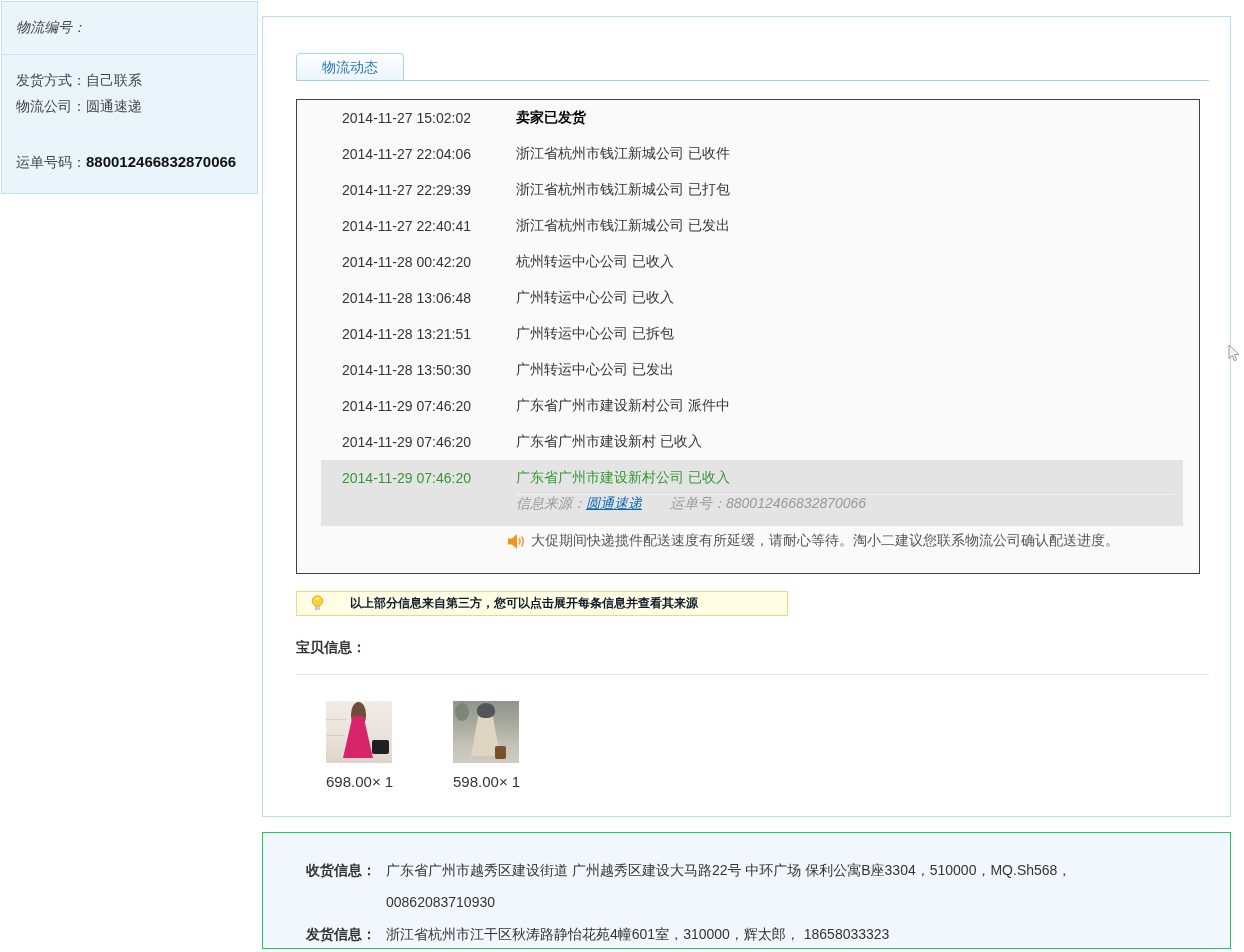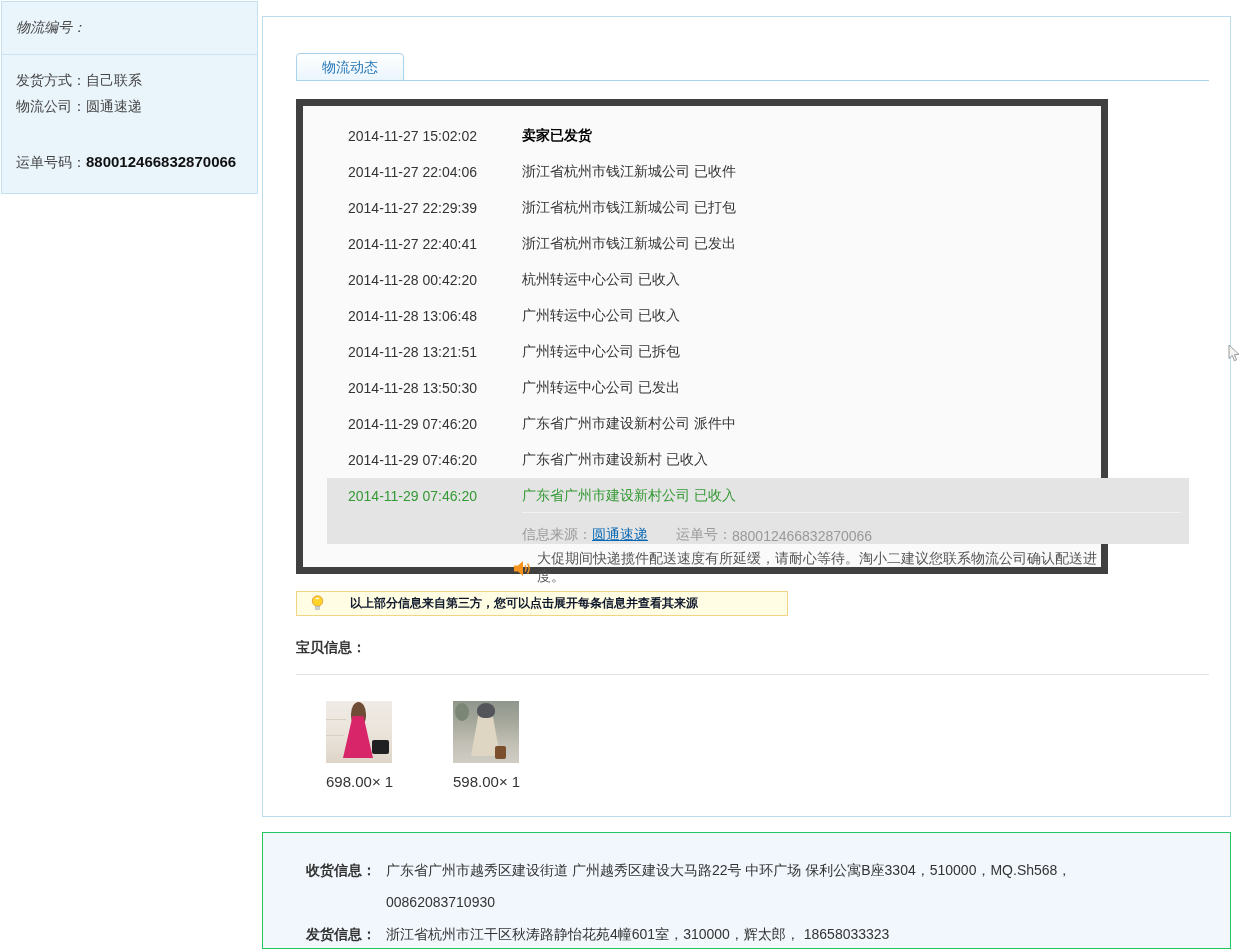--- a/index.html
+++ b/index.html
@@ -18,33 +18,33 @@
   .sb-waybill b { color:#111; font-size:15px; }
 
   
   .main-panel { position:absolute; left:262px; top:0; width:969px; height:801px;
     background:#fff; border:1px solid #bcdcf0;margin-top:16px; }
   .tab-line { position:absolute; left:33px; top:63px; width:913px; height:1px; background:#a9d2ec; }
   .tab { position:absolute; left:33px; top:36px; height:28px; padding:0 25px; line-height:26px;
     color:#2577b5; background:linear-gradient(180deg,#ffffff 0%,#eaf5fd 100%);
     border:1px solid #a9d2ec; border-radius:4px 4px 0 0; z-index:2; cursor:pointer; }
 
-  .events-box { position:absolute; left:33px; top:82px; width:812px; height:475px;
-    background:#fafafa; border:7px solid #404040; padding-top:12px; }
+  .events-box { position:absolute; left:33px; top:82px; width:904px; height:475px;
+    background:#fafafa; border:1px solid #404040; }
   .ev-row { display:flex; height:36px; align-items:center; padding-left:45px; cursor:pointer; }
   .ev-time { width:174px; color:#333; }
   .ev-status { color:#333; }
   .ev-status.bold { font-weight:bold; color:#000;text-align:center; }
 
   .hl-block { margin-left:24px; width:862px; background:#e4e4e4; }
   .hl-line1 { position:relative; display:flex; align-items:center; height:35px; padding-left:21px; cursor:pointer; }
   .hl-line1:after { content:""; position:absolute; left:195px; right:8px; bottom:0; height:1px; background:#f2f2f2; }
   .hl-time { width:174px; color:#339933; }
   .hl-status { color:#339933; }
-  .hl-line2 { display:flex; align-items:flex-end; height:31px; padding-left:195px; color:#999; }
+  .hl-line2 { display:flex; align-items:flex-start; height:31px; padding-left:195px; color:#999;font-style:italic; }
   .hl-link { color:#0a69b5; text-decoration:underline; margin-right:28px; cursor:pointer; }
   .hl-waybill { color:#999; }
 
   .notice-row { display:flex; align-items:center; margin-top:6px; padding-left:211px; color:#555; }
   .notice-row svg { margin-right:6px; flex:none; }
 
   .tip-bar { position:absolute; left:33px; top:574px; width:492px; height:25px;
     background:#fffde3; border:1px solid #f0d585; display:flex; align-items:center;
     padding-left:14px; color:#0f172a; font-size:12px;font-weight:bold; }
   .tip-bar svg { margin-right:26px; flex:none; }

